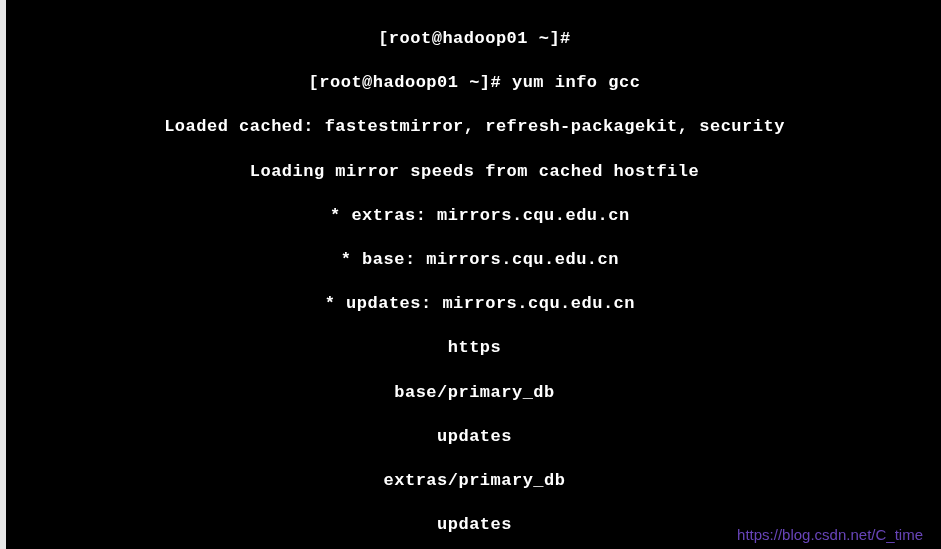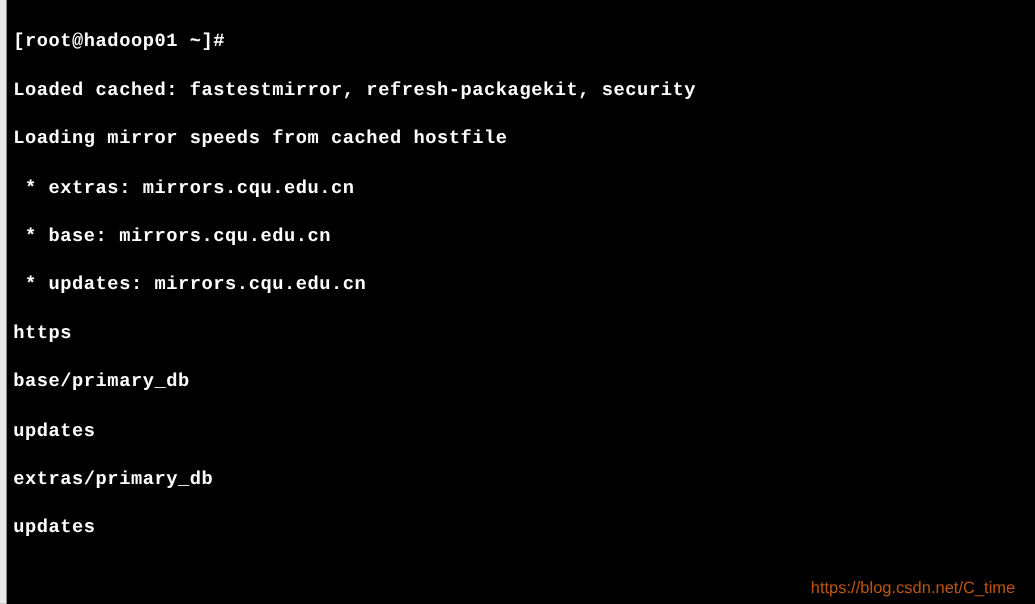--- a/index.html
+++ b/index.html
@@ -29,43 +29,45 @@
       height: 100%;
       background: #e8e8e8;
       z-index: 1;
     }
     .terminal {
       padding-left: 8px;
       white-space: pre;
     }
     .line {
       display: block;
+      text-align: center;
     }
     .prompt {
       color: #ffffff;
     }
     .watermark {
       position: absolute;
       bottom: 5px;
       right: 18px;
-      color: #f97316;
+      color: #8b5cf6;
       font-size: 15px;
       font-family: Arial, sans-serif;
       font-weight: normal;
       letter-spacing: 0;
       opacity: 0.75;
     }
   </style>
 </head>
 <body>
 
 <div class="left-strip"></div>
 
 <div class="terminal">
 <span class="line prompt">[root@hadoop01 ~]#</span>
+<span class="line prompt">[root@hadoop01 ~]# yum info gcc</span>
 <span class="line">Loaded cached: fastestmirror, refresh-packagekit, security</span>
 <span class="line">Loading mirror speeds from cached hostfile</span>
 <span class="line"> * extras: mirrors.cqu.edu.cn</span>
 <span class="line"> * base: mirrors.cqu.edu.cn</span>
 <span class="line"> * updates: mirrors.cqu.edu.cn</span>
 <span class="line">https</span>
 <span class="line">base/primary_db</span>
 <span class="line">updates</span>
 <span class="line">extras/primary_db</span>
 <span class="line">updates</span>

